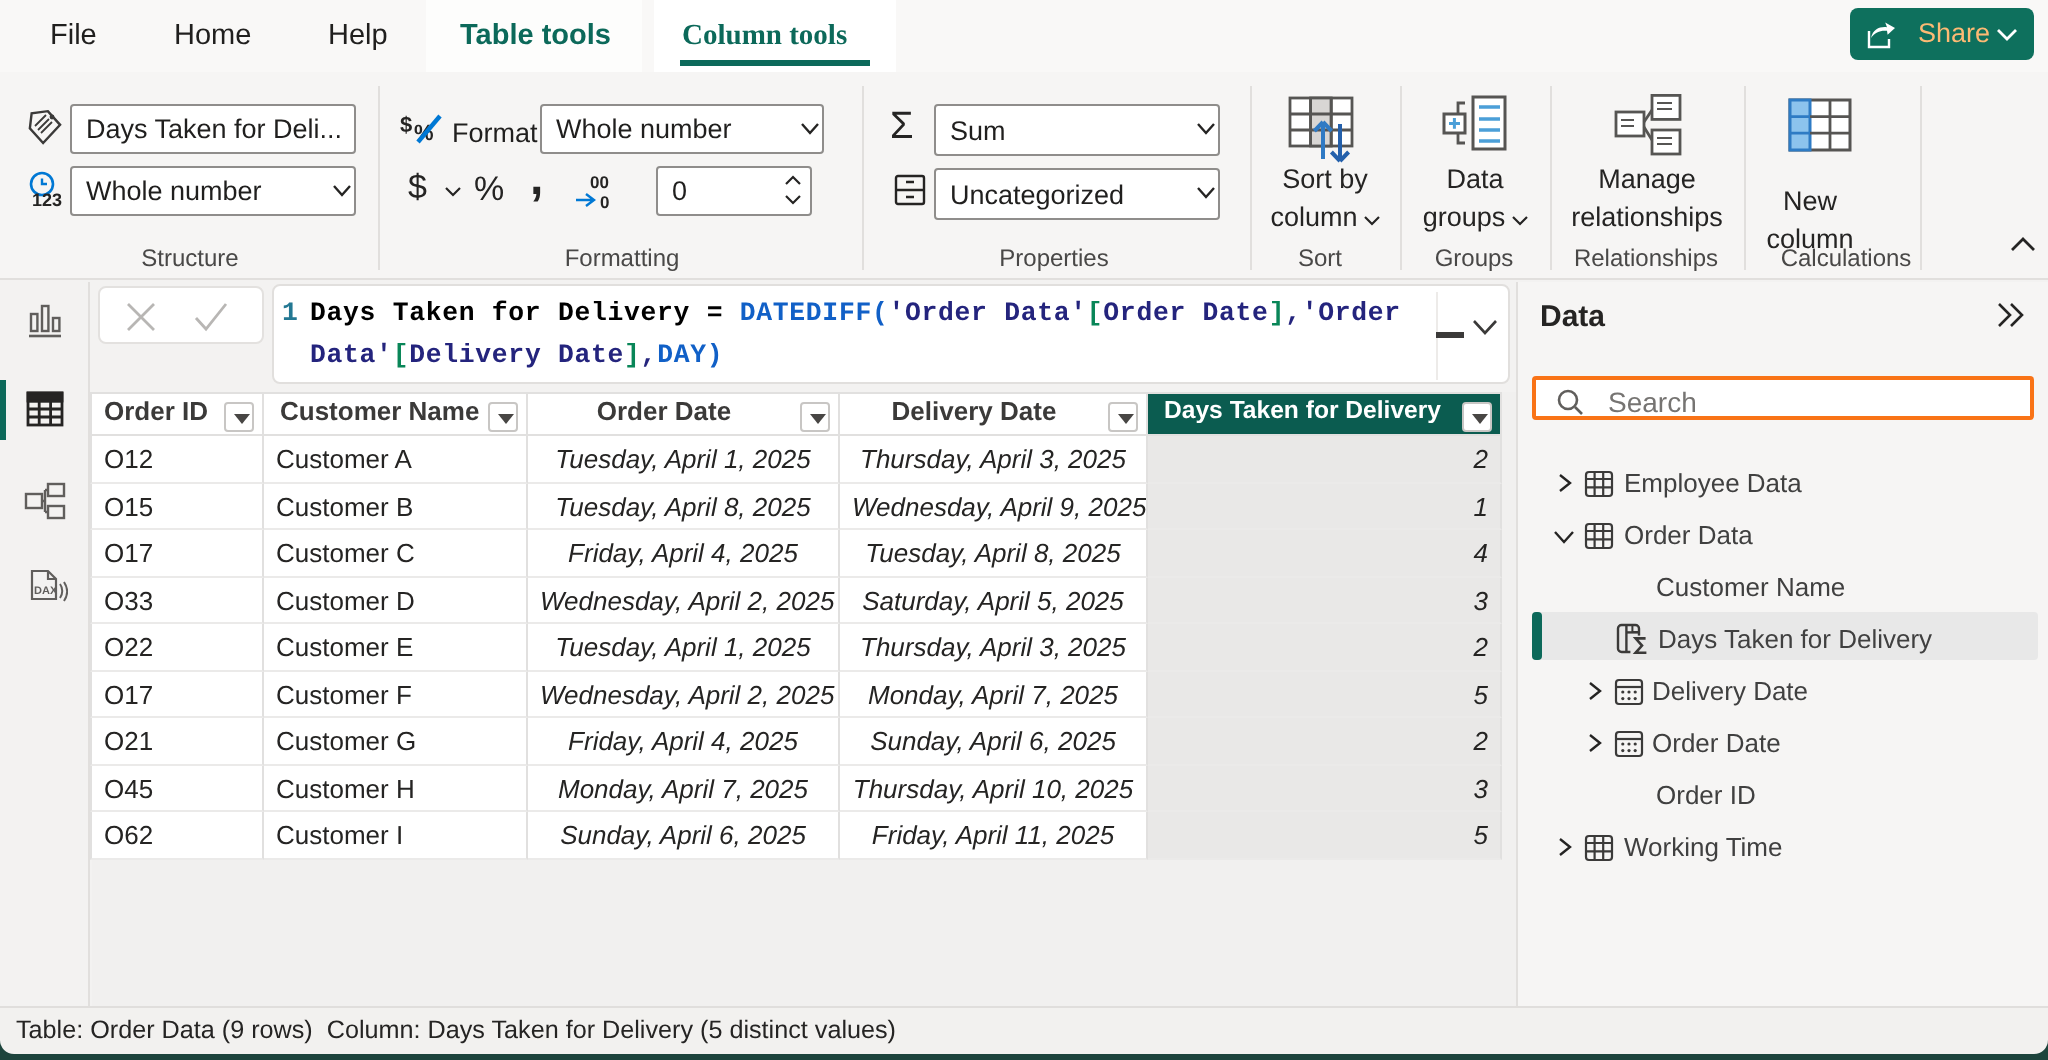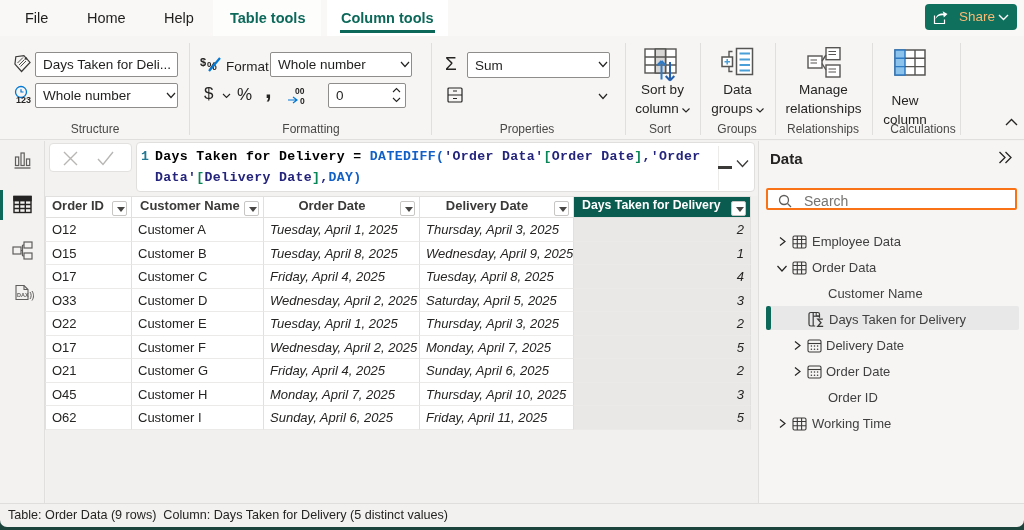--- a/index.html
+++ b/index.html
@@ -24,42 +24,42 @@
 
 #sidebar { left:0; top:141px; width:45px; height:362px; background:#f3f2f1; border-right:1px solid #e1dfdd; }
 
 #canvas { left:46px; top:196px; width:712px; height:307px; background:#f1f0ef; }
 
 table { border-collapse:separate; border-spacing:0; position:absolute; left:45px; top:196px; table-layout:fixed; width:706px; }
 th,td { border-right:1px solid #e1e0df; border-bottom:1px solid #e1e0df; font-weight:normal; overflow:hidden; white-space:nowrap; }
 th { height:22px; background:#fff; font-weight:bold; font-size:13px; color:#3b3a39; border-top:1px solid #e1e0df; }
 th:first-child, td:first-child { border-left:1px solid #e1e0df; }
 td { background:#fff; font-size:13px; color:#252423; padding:0 6px; border-bottom-color:#ebeae9; }
-td.num { text-align:left; font-style:italic; }
+td.num { text-align:center; font-style:italic; }
 td.days { text-align:right; font-style:italic; background:#e9e8e7; }
 th.days { background:#0b5c50; color:#fff; font-size:12.3px; }
 .fbtn { display:inline-block; width:15px; height:15px; background:#fff; border:1px solid #c8c6c4; border-radius:2px; vertical-align:middle; position:relative; }
 .fbtn:after { content:""; position:absolute; left:3.5px; top:5px; border-left:4px solid transparent; border-right:4px solid transparent; border-top:5px solid #484644; }
 
 #panel { left:758px; top:141px; width:266px; height:362px; background:#f6f5f4; border-left:1px solid #e1dfdd; }
 .titem { position:absolute; font-size:13px; color:#404040; }
 
 #status { left:0; top:503px; width:1024px; height:24px; background:#f2f1ef; border-top:1px solid #e0dedc; border-radius:0 0 7px 7px; font-size:12.6px; color:#252423; line-height:23px; padding-left:8px; }
 </style>
 </head>
 <body>
 
 <div class="abs" id="tabbar">
   <div class="abs" style="left:213px; top:0; width:108px; height:36px; background:#fdfdfc;"></div>
   <div class="abs" style="left:327px; top:0; width:121px; height:36px; background:#fff;"></div>
   <span class="tab" style="left:25px;">File</span>
   <span class="tab" style="left:87px;">Home</span>
   <span class="tab" style="left:164px;">Help</span>
   <span class="tab tooltab" style="left:230px;">Table tools</span>
-  <span class="tab tooltab" style="left:341px; font-weight:700;">Column tools</span>
+  <span class="tab tooltab" style="left:341px; font-weight:700;font-family:Liberation Serif, serif;">Column tools</span>
   <div class="abs" style="left:340px; top:30px; width:95px; height:3px; background:#0c695a;"></div>
 
   <div class="abs" style="left:925px; top:4px; width:92px; height:26px; background:#0e705d; border-radius:4px; color:#fdba74;">
     <svg class="abs" style="left:8px; top:5px;" width="17" height="16" viewBox="0 0 17 16" fill="none" stroke="#fff" stroke-width="1.2">
       <path d="M1.5 6.5 V14.5 H11.5 V10.5"></path>
       <path d="M2.5 10 C3.5 5.5 7 4.2 10.5 4.6 L9.6 2.2 L14.5 5 L10.8 8.4 L10.5 6.4 C7.5 6 4.5 7 2.5 10 Z" fill="#fff" stroke="none"></path>
     </svg>
     <span class="abs" style="left:34px; top:5px; font-size:13.5px;">Share</span>
     <svg class="abs" style="left:73px; top:10px;" width="11" height="7" viewBox="0 0 11 7" fill="none" stroke="#fff" stroke-width="1.4">
         <path d="M1 1 L5.5 5.5 L10 1"></path>
@@ -125,20 +125,21 @@
 
   <span class="abs" style="left:445px; top:17px; font-size:19px; color:#252423;">Σ</span>
   <div class="inputbox" style="left:467px; top:16px; width:143px; height:26px;">Sum</div>
   <svg class="abs" style="left:598px; top:25px;" width="10" height="7" viewBox="0 0 10 7" fill="none" stroke="#252423" stroke-width="1.2">
       <path d="M1 1 L5 5.5 L9 1"></path>
     </svg>
   <svg class="abs" style="left:447px; top:51px;" width="16" height="16" viewBox="0 0 16 16" fill="none" stroke="#252423" stroke-width="1.2">
     <rect x="1" y="1" width="14" height="14" rx="1"></rect>
     <path d="M1 8 H15 M6 4 H10 M6 11.5 H10"></path>
   </svg>
+  <div class="inputbox" style="left:467px; top:48px; width:143px; height:26px;">Uncategorized</div>
   <svg class="abs" style="left:598px; top:57px;" width="10" height="7" viewBox="0 0 10 7" fill="none" stroke="#252423" stroke-width="1.2">
       <path d="M1 1 L5 5.5 L9 1"></path>
     </svg>
   <div class="glabel" style="left:447px;">Properties</div>
 
   <svg class="abs" style="left:644px; top:12px;" width="34" height="46" viewBox="0 0 34 46">
     <rect x="1" y="1" width="31" height="24" fill="#fff" stroke="#565553" stroke-width="1.4"></rect>
     <rect x="11.3" y="1" width="10.3" height="24" fill="#d8d6d4" stroke="#565553" stroke-width="1.4"></rect>
     <path d="M1 9 H32 M1 17 H32 M11.3 1 V25 M21.6 1 V25" stroke="#565553" stroke-width="1.4"></path>
     <path d="M17.5 31.5 V13.5 M17.5 13 L13.2 17.5 M17.5 13 L21.8 17.5" stroke="#2f7ac4" stroke-width="2" fill="none"></path>

